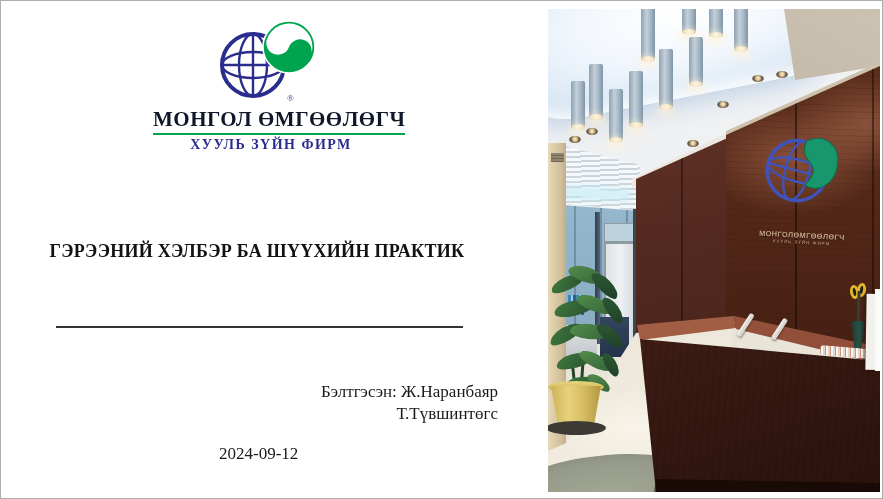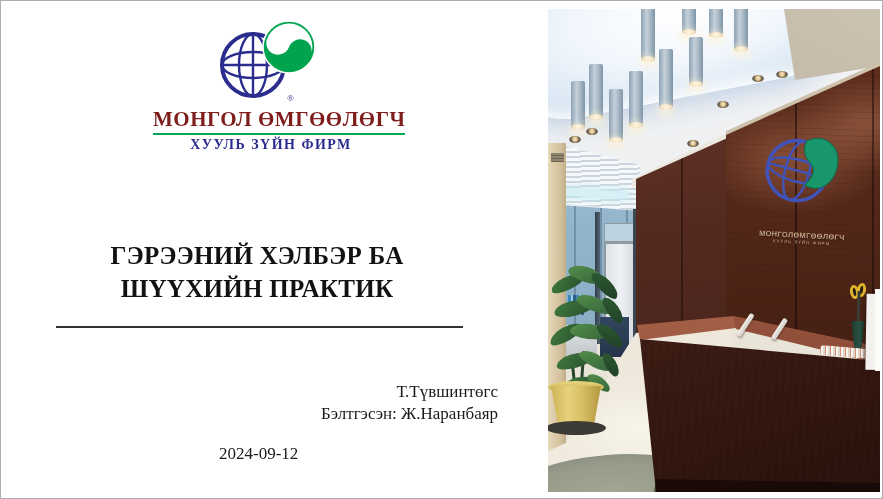--- a/index.html
+++ b/index.html
@@ -6,26 +6,26 @@
   .slide{
     position:relative;width:883px;height:499px;box-sizing:border-box;
     background:#ffffff;border:1px solid #aeaeae;overflow:hidden;
     font-family:"Liberation Serif", serif;
   }
   
   .logo{position:absolute;left:152px;top:18px;width:236px;text-align:center;}
   .logo svg{display:block;margin:0 auto;}
   .logo-title{
     display:inline-block;font-weight:700;font-size:21px;letter-spacing:.5px;
-    color:#7f1d1d;padding-bottom:1px;border-bottom:2px solid #00a651;white-space:nowrap;
+    color:#0f172a;padding-bottom:1px;border-bottom:2px solid #00a651;white-space:nowrap;
   }
   .logo-subtitle{font-weight:700;font-size:14px;letter-spacing:1.5px;color:#2b2d8e;margin-top:2px;white-space:nowrap;}
   .slide-title{
     position:absolute;left:38px;top:239px;width:436px;text-align:center;
-    font-weight:700;font-size:25px;line-height:1.3;letter-spacing:.3px;color:#121212;
+    font-weight:700;font-size:18px;line-height:1.3;letter-spacing:.3px;color:#121212;
   }
   .divider{position:absolute;left:55px;top:325px;width:407px;height:0;border-top:2px solid #333;}
   .authors{position:absolute;left:200px;top:380px;width:297px;text-align:right;font-size:17px;line-height:22px;color:#1a1a1a;}
   .slide-date{position:absolute;left:218px;top:443px;font-size:17px;color:#1a1a1a;}
 
   
   .photo{
     position:absolute;left:547px;top:8px;width:332px;height:483px;overflow:hidden;
     background:linear-gradient(180deg,#f3f4f6 0%,#edeff1 40%,#e9e4d8 58%,#e8e4d7 100%);
   }
@@ -154,22 +154,22 @@
       <text x="68" y="82" font-size="9" fill="#2b2d8e" font-family="Liberation Serif, serif">®</text>
     </svg>
     <div class="logo-title">МОНГОЛ ӨМГӨӨЛӨГЧ</div>
     <div class="logo-subtitle">ХУУЛЬ ЗҮЙН ФИРМ</div>
   </div>
 
   <div class="slide-title">ГЭРЭЭНИЙ ХЭЛБЭР БА ШҮҮХИЙН ПРАКТИК</div>
   <div class="divider"></div>
 
   <div class="authors">
+    <div>Бэлтгэсэн: Ж.Наранбаяр</div>
     <div>Т.Түвшинтөгс</div>
-    <div>Бэлтгэсэн: Ж.Наранбаяр</div>
   </div>
   <div class="slide-date">2024-09-12</div>
 
   <div class="photo" title="Law firm reception interior with wooden wall logo, pendant lights, plant and reception desk">
     <div class="ph-cove"></div>
     <div id="pendants">
         <div class="pendant" style="left: 23px; top: 72px; height: 46px;">
           <div class="pendant-cap"></div>
         </div>
         <div class="pendant" style="left: 41px; top: 55px; height: 53px;">

